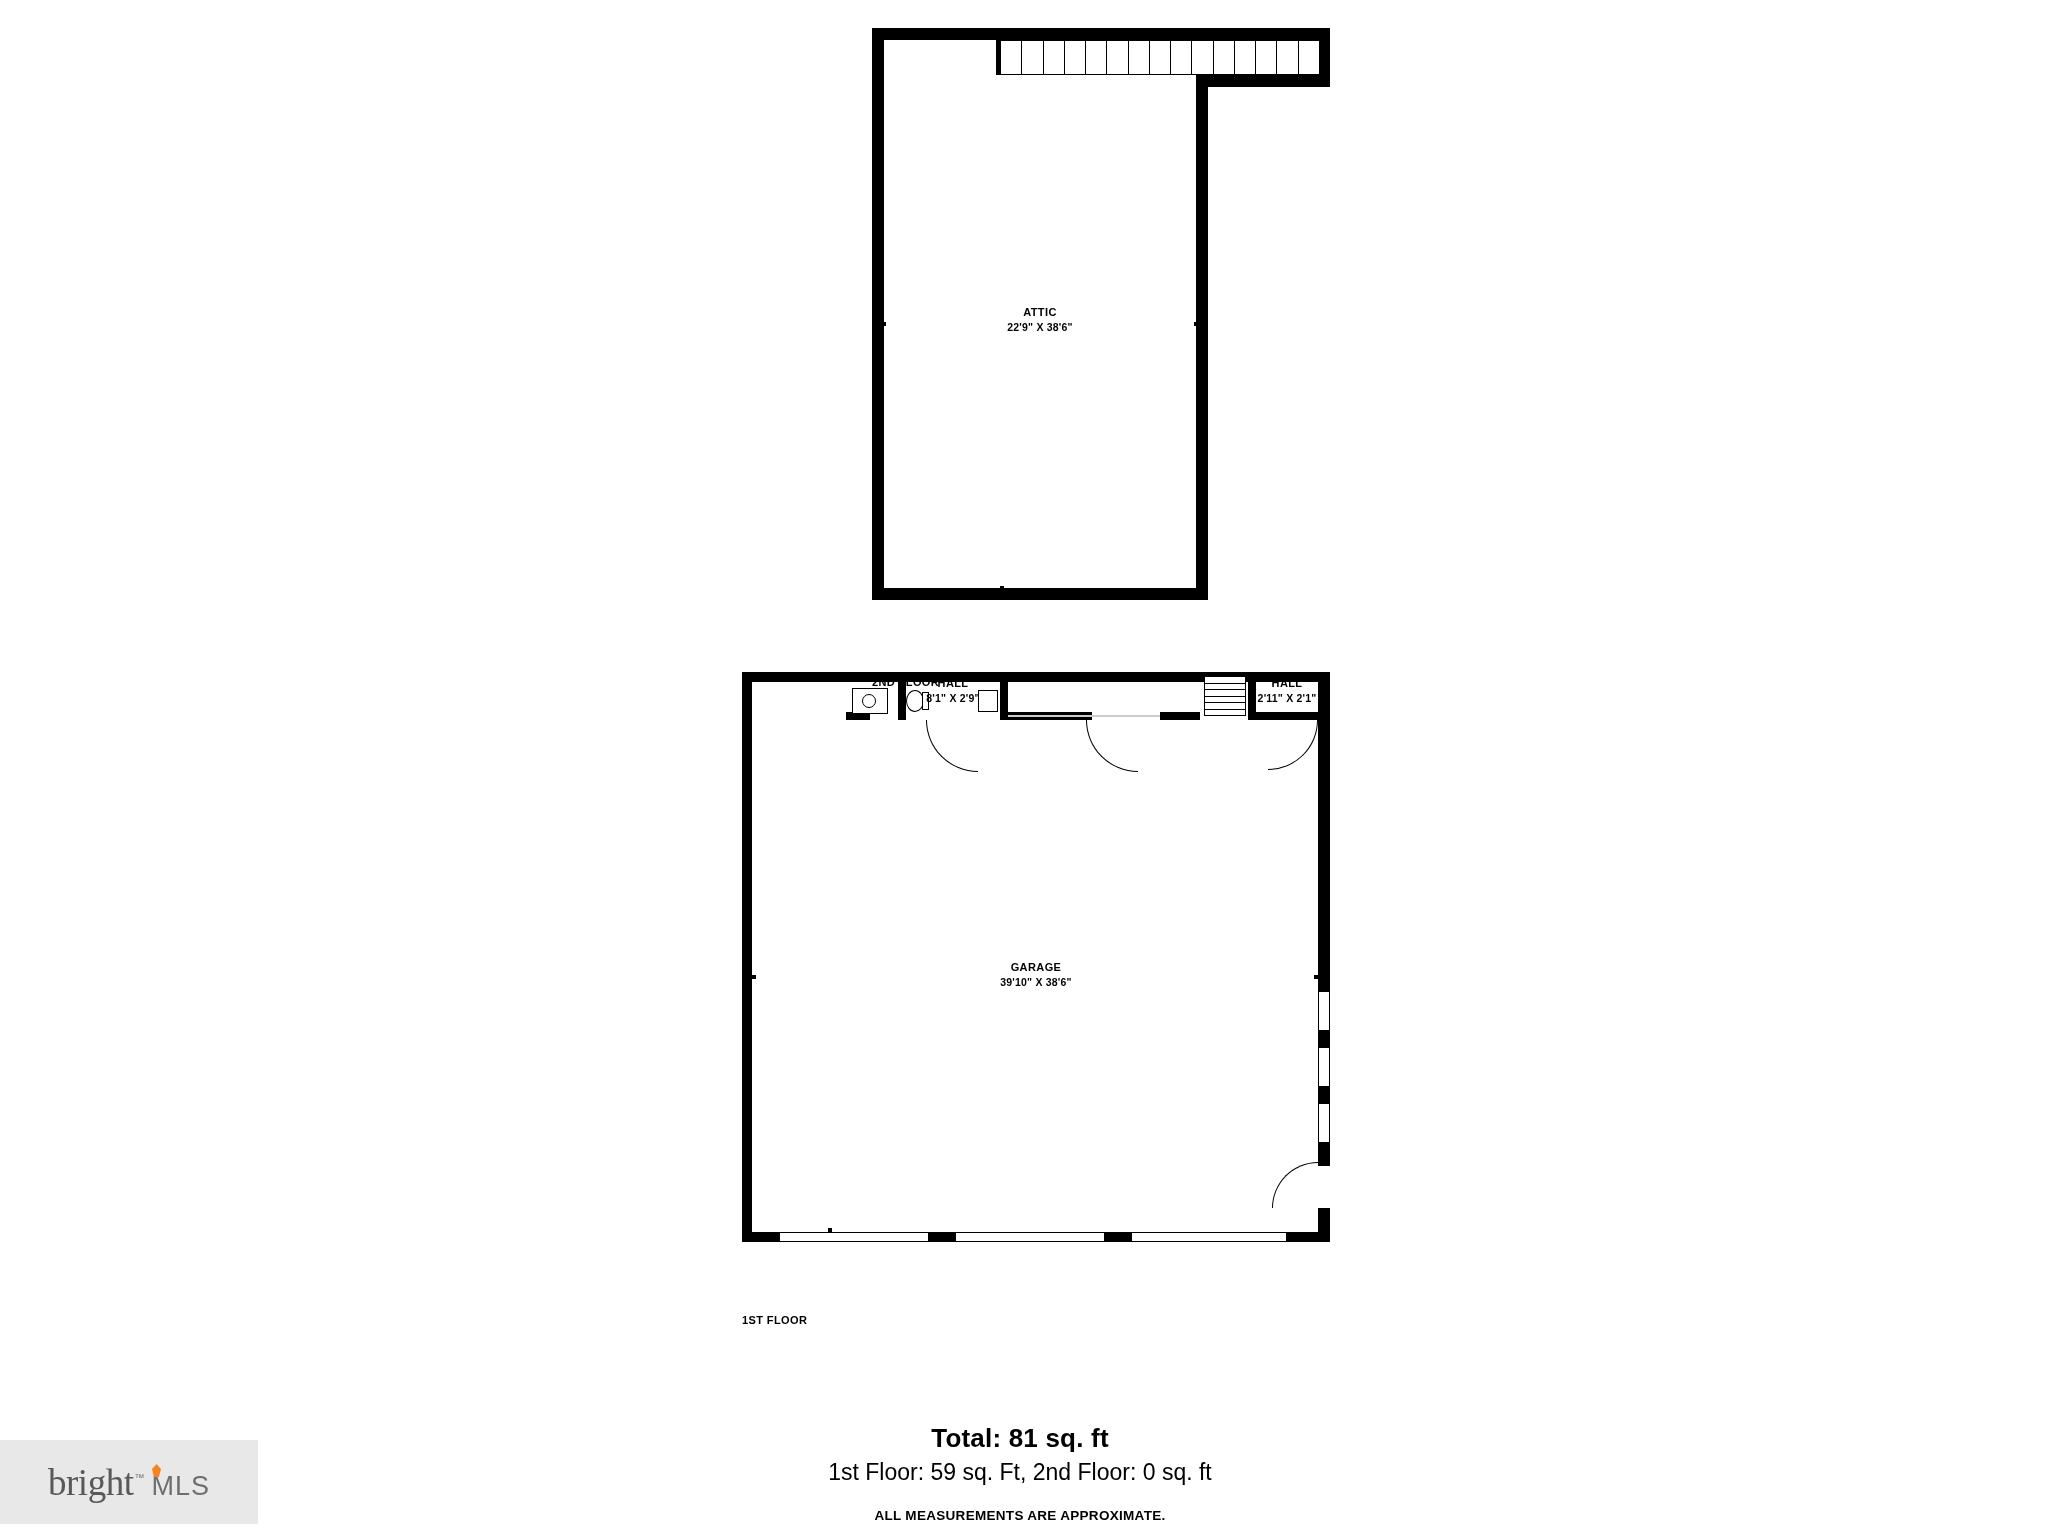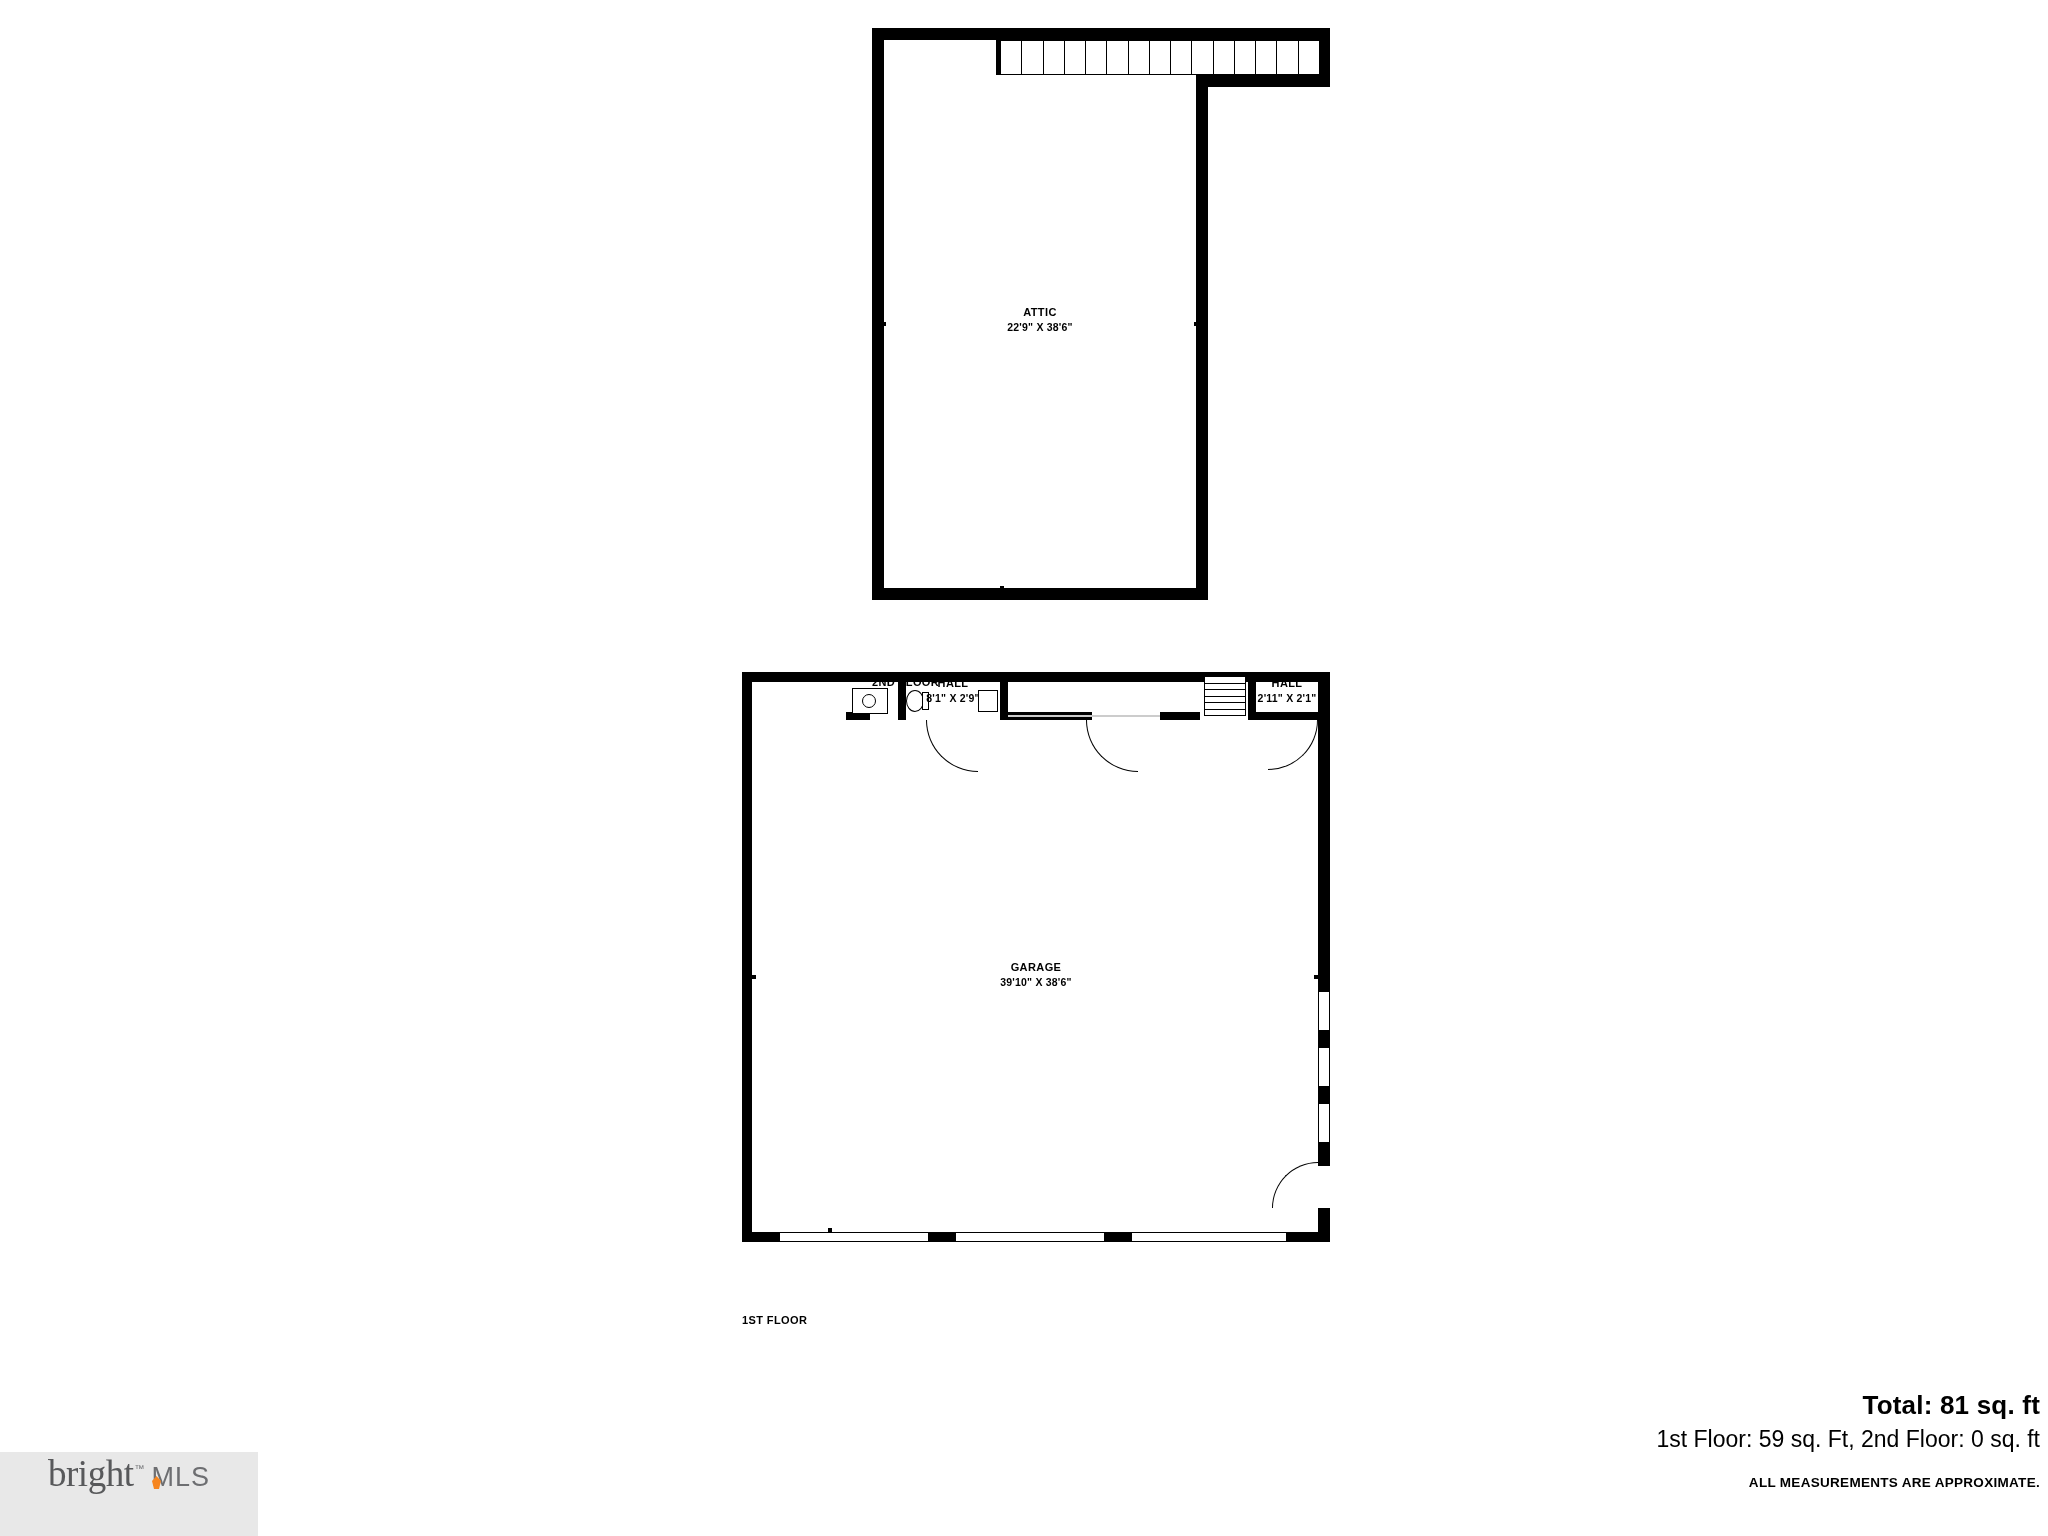--- a/index.html
+++ b/index.html
@@ -136,21 +136,22 @@
   .tick {
     position: absolute;
     background: #000000;
   }
 
   
   .summary {
     position: absolute;
     left: 0;
     width: 2040px;
-    text-align: right;
+    text-align: center;
+    margin-top: 33px;
   }
   .summary .total {
     font-size: 26px;
     font-weight: 700;
     letter-spacing: 0.2px;
   }
   .summary .line2 {
     font-size: 23px;
     margin-top: 5px;
   }
@@ -162,26 +163,26 @@
     font-size: 13.5px;
     font-weight: 600;
     margin-top: 22px;
     letter-spacing: 0.3px;
   }
 
   
   .logo {
     position: absolute;
     left: 0;
-    bottom: 0;
+    bottom: 12px;
     width: 258px;
     height: 84px;
     background: #e8e8e8;
     display: flex;
-    align-items: flex-start;
+    align-items: center;
     justify-content: center;
   }
   .logo .logo-inner {
     display: flex;
     align-items: baseline;
     font-size: 37px;
   }
   .logo .bright {
     font-family: "Liberation Serif", serif;
     color: #58595b;

